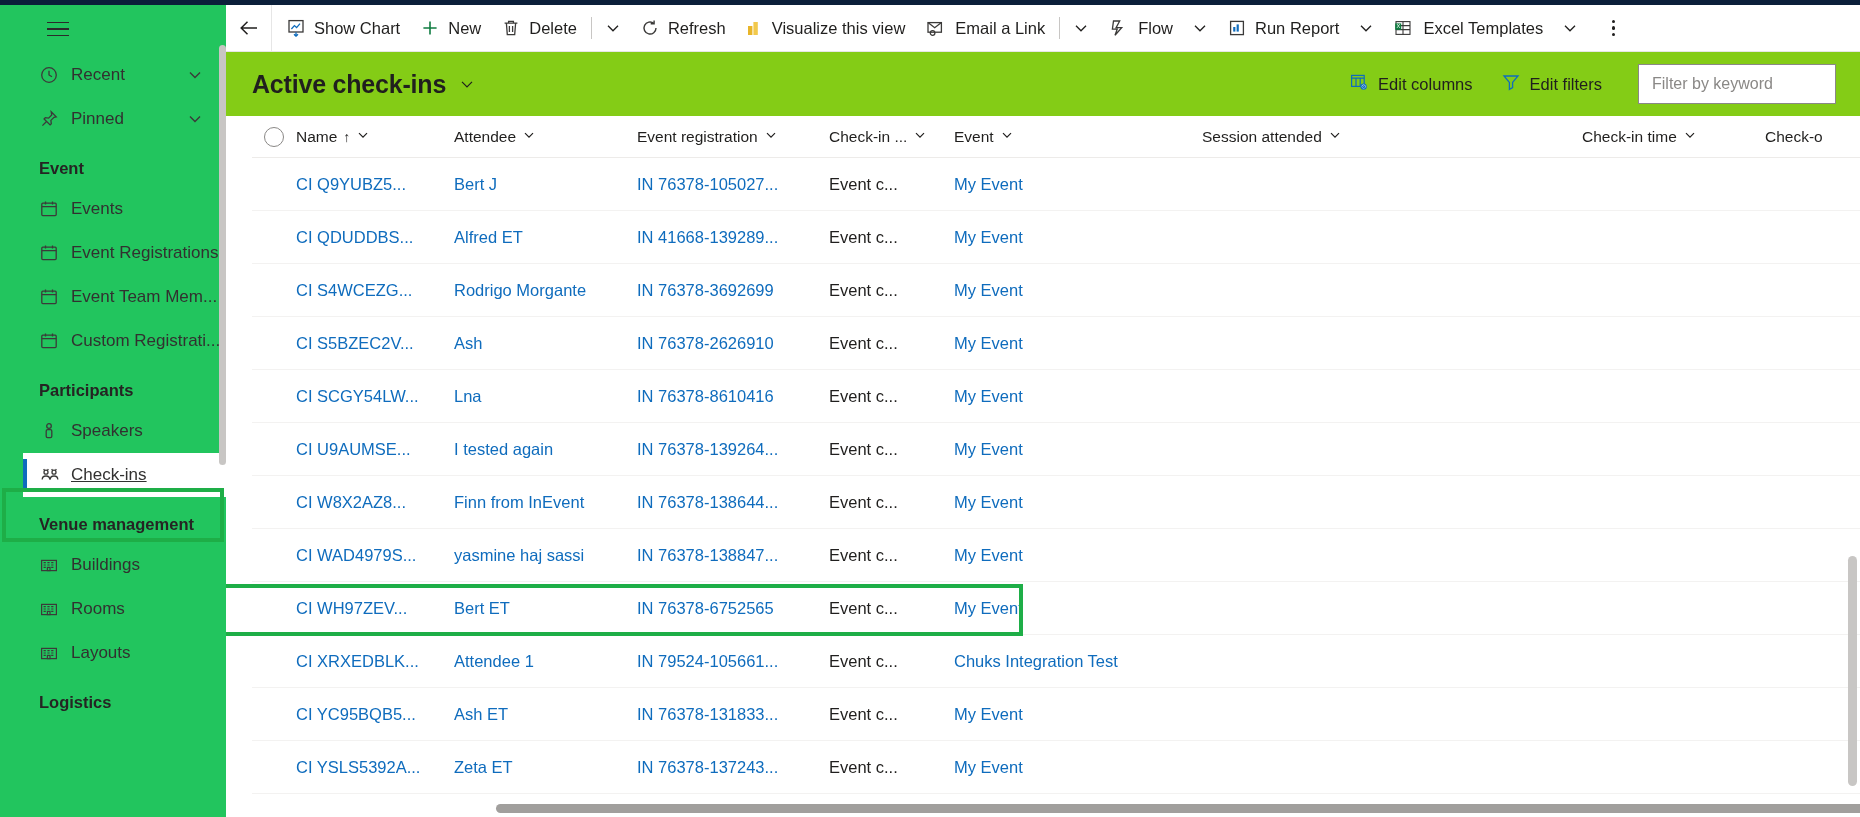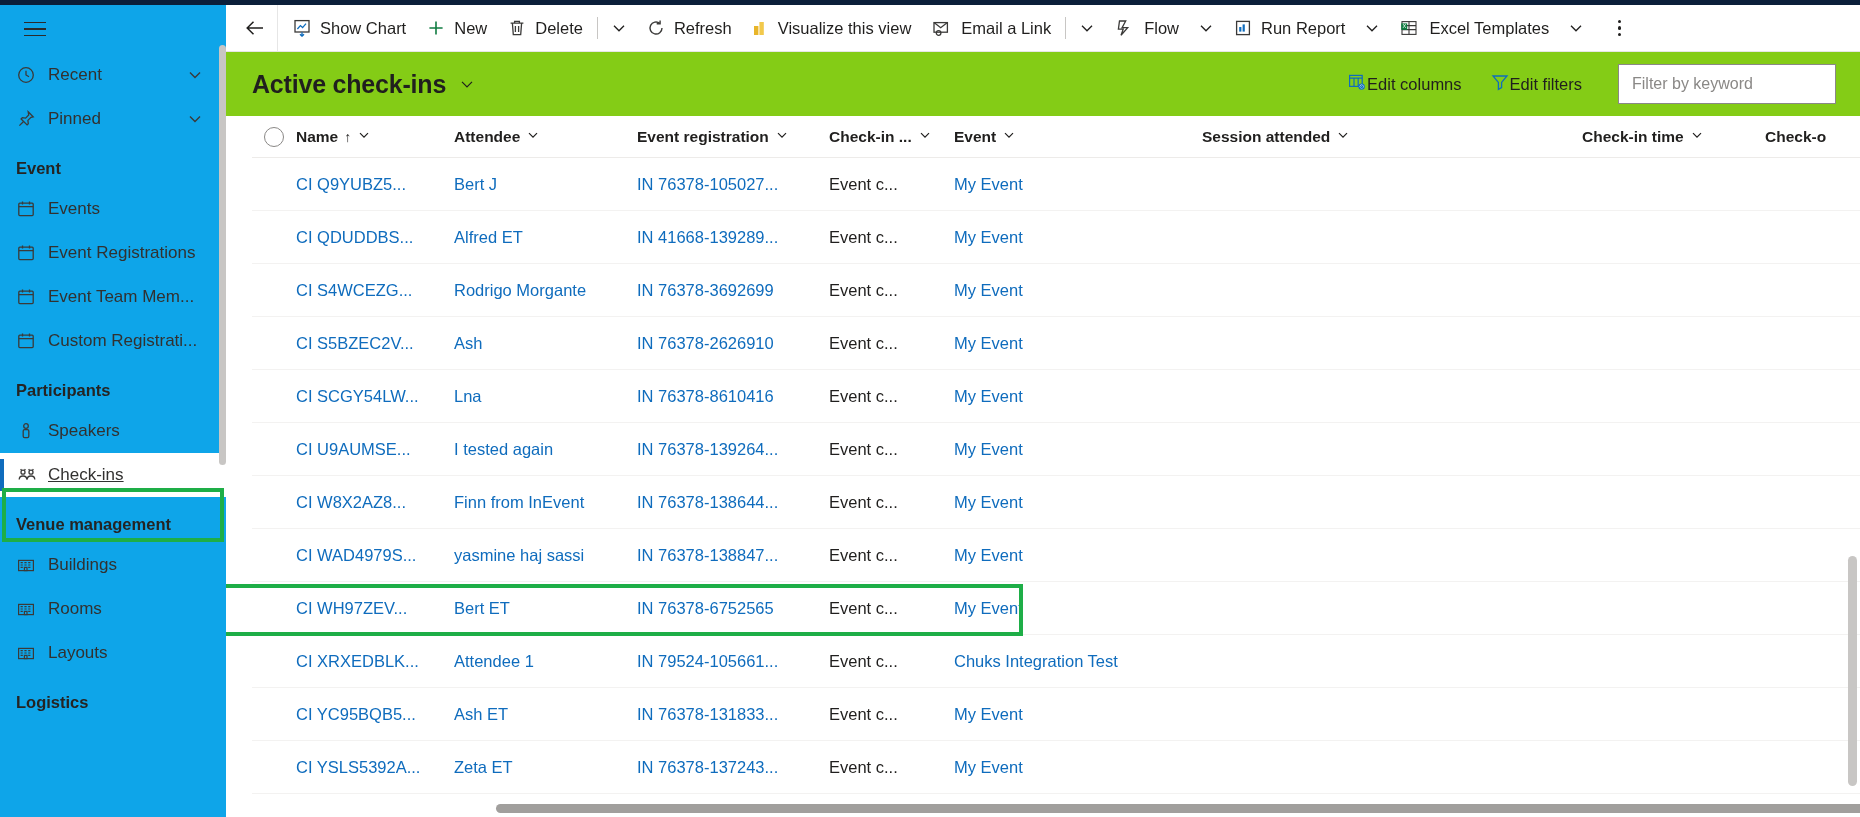--- a/index.html
+++ b/index.html
@@ -20,25 +20,26 @@
     position: absolute; top: 0; left: 0;
     width: 1860px; height: 5px;
     background: #0b1f3a;
     z-index: 40;
   }
 
   
   .sidebar {
     width: 226px;
     flex: 0 0 226px;
-    background: #0ea5e9;
+    background: #22c55e;
     position: relative;
     padding-top: 5px;
     height: 817px;
     overflow: hidden;
+    padding-left: 23px;
   }
   .hamburger {
     width: 54px; height: 48px;
     margin-left: 8px;
     display: flex; flex-direction: column;
     justify-content: center; align-items: center;
     gap: 5px;
     cursor: pointer;
   }
   .hamburger span {
@@ -111,21 +112,20 @@
   }
 
   
   .cmdbar {
     height: 47px; flex: 0 0 47px;
     display: flex; align-items: center;
     border-bottom: 1px solid #e6e6e6;
     background: #ffffff;
     white-space: nowrap;
     overflow: hidden;
-    padding-left: 6px;
   }
   .cmd {
     display: flex; align-items: center;
     height: 46px;
     padding: 0 10px;
     font-size: 16.5px;
     color: #201f1e;
     cursor: pointer;
     gap: 8px;
   }
@@ -167,26 +167,26 @@
     font-size: 25px; font-weight: 600; color: #201f1e;
     letter-spacing: -0.2px;
   }
   .viewtitle-chev {
     margin-left: 12px; display: flex; align-items: center; color: #201f1e; cursor: pointer;
   }
   .vh-right {
     margin-left: auto; display: flex; align-items: center; gap: 4px;
   }
   .vh-btn {
-    display: flex; align-items: center; 
+    display: flex; align-items: center; gap: 9px;
     font-size: 16.5px; color: #201f1e;
     padding: 8px 12px; cursor: pointer;
   }
   .filterbox {
-    width: 218px; height: 40px;
+    width: 198px; height: 40px;
     border: 1px solid #8a8886;
     margin-left: 20px;
     display: flex; align-items: center;
     padding: 0 11px;
     background: #ffffff;
   }
   .filterbox input {
     border: none; outline: none; width: 100%;
     font-size: 16px; color: #201f1e;
     font-family: "Liberation Sans", sans-serif;
@@ -200,21 +200,21 @@
     padding-left: 26px;
   }
   .grid { width: 1834px; }
   .ghead {
     display: flex; align-items: center;
     height: 42px;
     border-bottom: 1px solid #edebe9;
     color: #201f1e;
   }
   .ghead .hcell {
-    font-size: 15.5px; font-weight: 700; color: #201f1e;
+    font-size: 15.5px; font-weight: 400; color: #201f1e;
     display: flex; align-items: center; gap: 6px;
     cursor: pointer;
     white-space: nowrap; overflow: hidden;
   }
   .grow {
     display: flex; align-items: center;
     height: 53px;
     border-bottom: 1px solid #f3f2f1;
     position: relative;
   }

